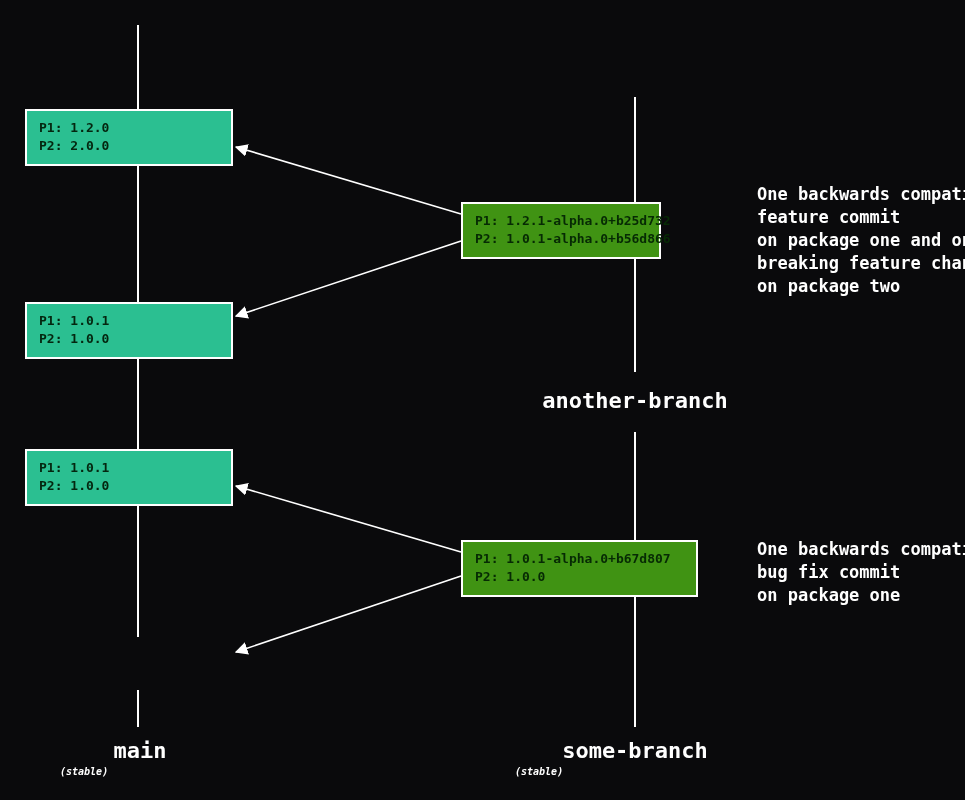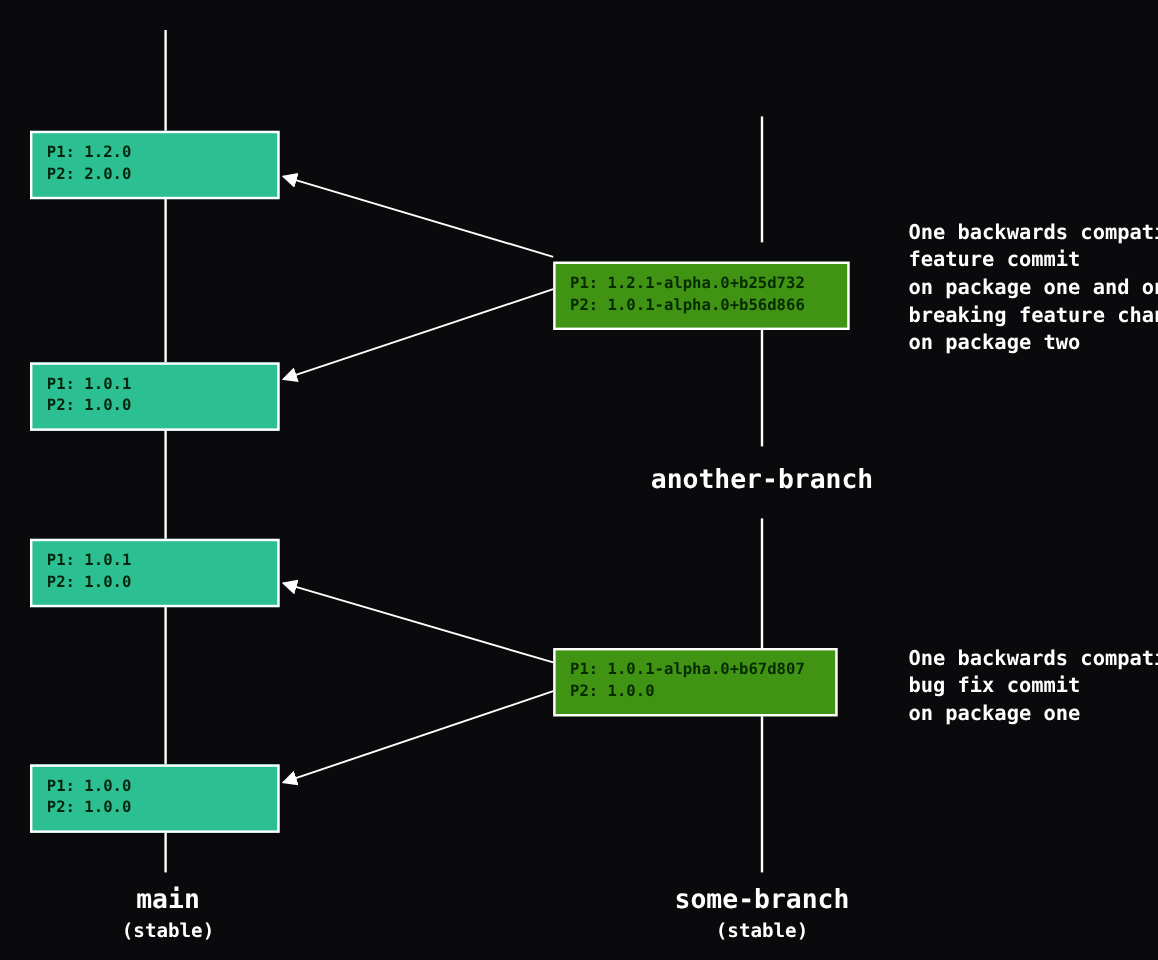--- a/index.html
+++ b/index.html
@@ -46,22 +46,22 @@
   }
   .branch-title {
     position: absolute;
     font-weight: 700;
     font-size: 22px;
     text-align: center;
   }
   .branch-sub {
     position: absolute;
     font-weight: 700;
-    font-size: 16px;
-    text-align: center;
+    font-size: 10px;
+    font-style: italic;
   }
 </style>
 </head>
 <body>
 
 <div class="canvas">
 
   <svg class="overlay">
     <defs>
       <marker id="arrow" viewBox="0 0 10 10" refX="9" refY="5" markerWidth="8" markerHeight="8" orient="auto-start-reverse">
@@ -90,24 +90,22 @@
 
   <div class="node stable" style="left:25px; top:109px; width:208px;"><span>P1: 1.2.0</span>
 <span>P2: 2.0.0</span></div>
 
   <div class="node stable" style="left:25px; top:302px; width:208px;"><span>P1: 1.0.1</span>
 <span>P2: 1.0.0</span></div>
 
   <div class="node stable" style="left:25px; top:449px; width:208px;"><span>P1: 1.0.1</span>
 <span>P2: 1.0.0</span></div>
 
-  <div class="node stable" style="left:25px; top:637px; width:208px;"><span>P1: 1.0.0</span>
-<span>P2: 1.0.0</span></div>
 
-  <div class="node canary" style="left:461px; top:202px; width:247px;margin-top:16px;"><span>P1: 1.2.1-alpha.0+b25d732</span>
+  <div class="node canary" style="left:461px; top:202px; width:200px;"><span>P1: 1.2.1-alpha.0+b25d732</span>
 <span>P2: 1.0.1-alpha.0+b56d866</span></div>
 
   <div class="node canary" style="left:461px; top:540px; width:237px;"><span>P1: 1.0.1-alpha.0+b67d807</span>
 <span>P2: 1.0.0</span></div>
 
   <div class="note" style="left:757px; top:183px; width:200px;">One backwards compatible
 feature commit
 on package one and one
 breaking feature change
 on package two</div>

